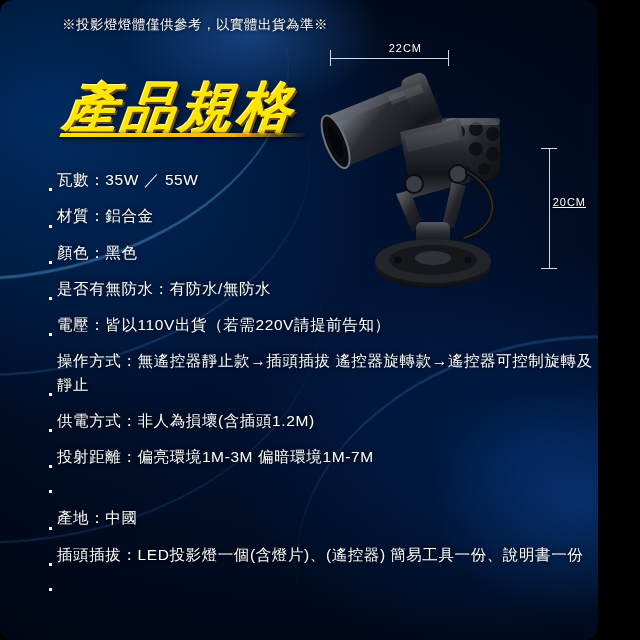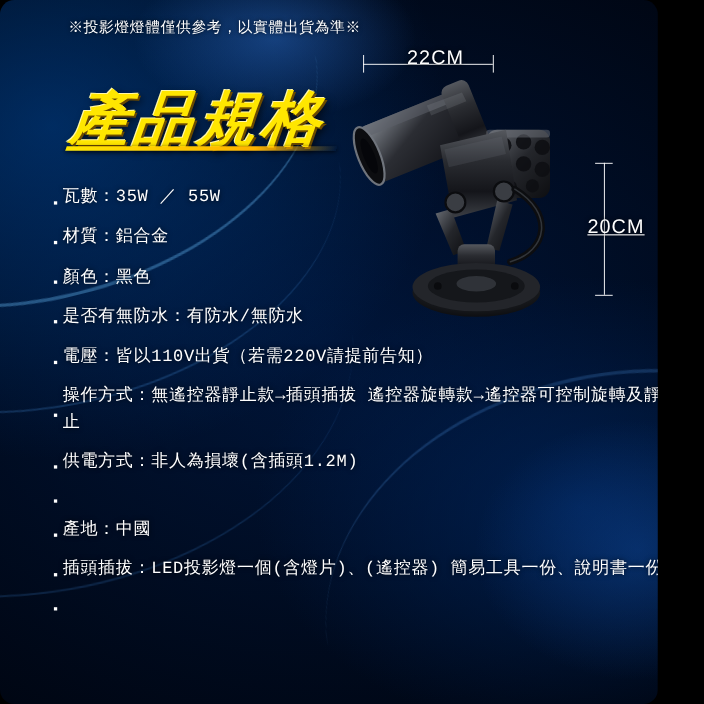--- a/index.html
+++ b/index.html
@@ -88,23 +88,22 @@
 
   
   .specs {
     position: absolute;
     left: 46px;
     top: 168px;
     width: 560px;
   }
   .spec-row {
     display: flex;
-    align-items: center;
+    align-items: flex-end;
     margin-bottom: 13px;
-    font-family: Liberation Mono, monospace;
   }
   .bullet {
     flex: 0 0 auto;
     width: 11px;
     margin-top: 9px;
     color: #ffffff;
     font-size: 13px;
     line-height: 1;
   }
   .bullet i {
@@ -130,21 +129,21 @@
     top: 22px;
     width: 250px;
     height: 280px;
   }
   .prod-svg { position: absolute; left: 0; top: 0; }
 
   
   .dim {
     position: absolute;
     color: #ffffff;
-    font-size: 18px;
+    font-size: 11px;
     letter-spacing: 1px;
     text-shadow: 0 0 4px rgba(0,0,0,0.9);
   }
   .dim-w { right: 176px; top: 42px; }
   .dim-h { right: 12px; top: 196px; text-decoration: underline; }
 
   .dimline {
     position: absolute;
     background: rgba(255,255,255,0.85);
   }
@@ -302,20 +301,26 @@
       </span>
     </div>
 
     <div class="spec-row">
       <span class="bullet">
           <i></i>
         </span>
       <span class="spec-text">供電方式：非人為損壞(含插頭1.2M)</span>
     </div>
 
+    <div class="spec-row">
+      <span class="bullet">
+          <i></i>
+        </span>
+      <span class="spec-text">投射距離：偏亮環境1M-3M  偏暗環境1M-7M</span>
+    </div>
 
     <div class="spec-row">
       <span class="bullet">
           <i></i>
         </span>
     </div>
 
     <div class="spec-row">
       <span class="bullet">
           <i></i>

